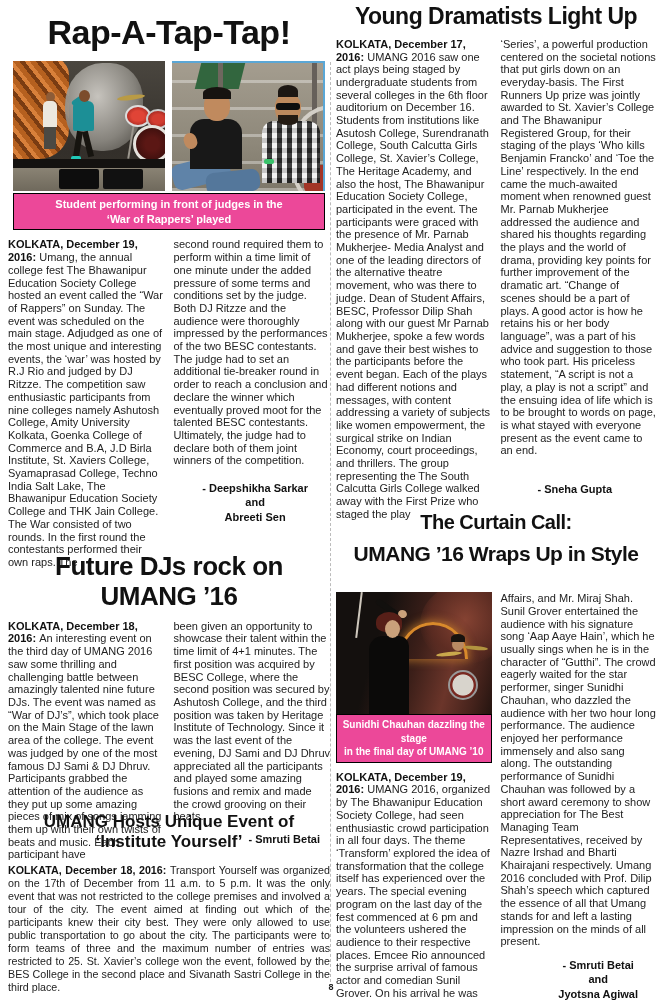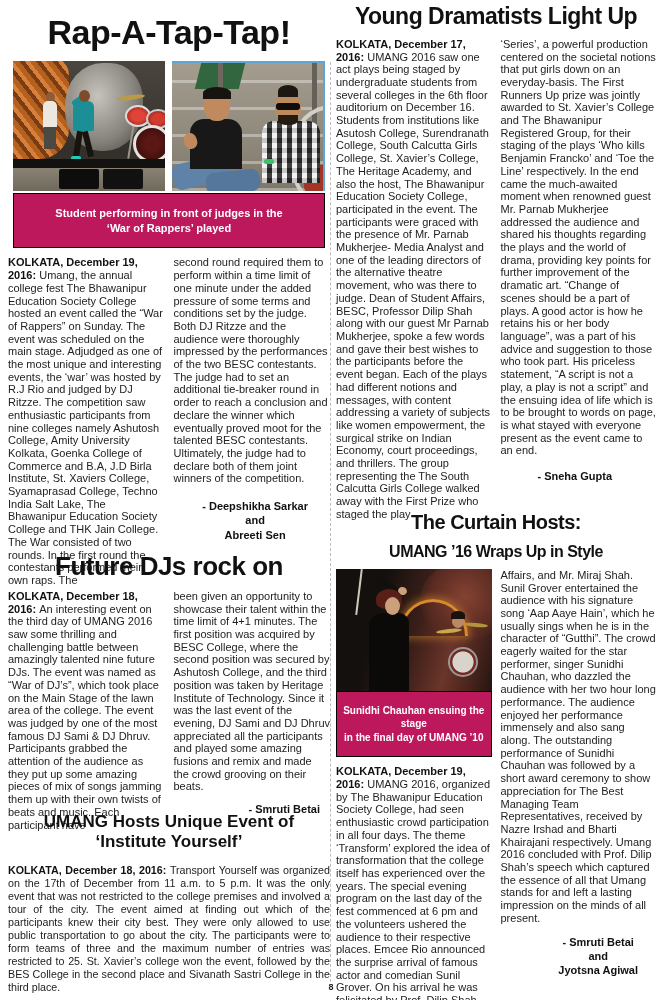--- a/index.html
+++ b/index.html
@@ -6,30 +6,30 @@
   #page{position:relative;width:662px;height:1000px;background:#ffffff;margin:0 auto;
         font-family:"Liberation Sans","DejaVu Sans",sans-serif;color:#1c1c1c;overflow:hidden;}
   .article{position:absolute;}
   h1,h2,h3,p{margin:0;padding:0;}
   .hl{font-weight:bold;color:#111;text-align:center;letter-spacing:-0.5px;line-height:1.08;}
   .hl-rap{font-size:34px;margin:2px 0 10px 0;}
   .hl-dram{font-size:23px;}
   .hl-djs{font-size:26px;line-height:1.15;margin-bottom:8px;}
   .hl-trans{font-size:17px;line-height:1.2;margin-bottom:11px;letter-spacing:0;}
   .hl-kicker{font-size:20px;margin-bottom:9px;}
-  .hl-curtain{font-size:16px;margin-bottom:9px;}
+  .hl-curtain{font-size:21px;margin-bottom:27px;}
   .cols{display:flex;gap:9px;align-items:flex-start;}
   .col{flex:1;min-width:0;}
   .body{font-size:11px;line-height:12.7px;color:#222;text-align:left;}
   .body .dl{color:#111;}
   .byline{font-weight:bold;font-size:11px;line-height:1.3;color:#111;}
   .byline-block{width:fit-content;margin:14px 22px 0 auto;text-align:center;}
-  .byline-line{text-align:right;margin-top:12px;padding-right:44px;}
-  .caption{background:#be185d;color:#fff;font-weight:bold;font-size:11px;line-height:1.35;
-           text-align:center;padding:12px 2px;border:1px solid #000;}
+  .byline-line{text-align:right;margin-top:25px;padding-right:44px;}
+  .caption{background:#ec4899;color:#fff;font-weight:bold;font-size:11px;line-height:1.35;
+           text-align:center;padding:3px 2px;border:1px solid #000;}
   .caption-sm{font-size:10px;}
   
   .photo{position:relative;overflow:hidden;}
   .photo *{position:absolute;}
   .photo-row{display:flex;gap:7px;margin:0 0 2px 0;}
   
   .p1{width:157px;height:130px;background:linear-gradient(#4a463f,#332f2a 70%,#3a362f);}
   .p1-pipes{left:-6px;top:-4px;width:62px;height:102px;
     background:repeating-linear-gradient(52deg,#b5601f 0 5px,#7a3c12 5px 9px,#d8803a 9px 13px);
     border-radius:0 18px 30px 0;}
@@ -187,20 +187,21 @@
       <div class="col">
         <p class="body"><span>‘Series’, a powerful production centered on the societal notions that put girls down on an everyday-basis. The First Runners Up prize was jointly awarded to St. Xavier’s College and The Bhawanipur Registered Group, for their staging of the plays ‘Who kills Benjamin Francko’ and ‘Toe the Line’ respectively. In the end came the much-awaited moment when renowned guest Mr. Parnab Mukherjee addressed the audience and shared his thoughts regarding the plays and the world of drama, providing key points for further improvement of the dramatic art. “Change of scenes should be a part of plays. A good actor is how he retains his or her body language”, was a part of his advice and suggestion to those who took part. His priceless statement, “A script is not a play, a play is not a script” and the ensuing idea of life which is to be brought to words on page, is what stayed with everyone present as the event came to an end.</span></p>
         <div class="byline byline-line">- Sneha Gupta</div>
       </div>
     </div>
   </div>
 
   <div class="article" style="left:8px;top:552px;width:322px;">
     <h2 class="hl hl-djs">
       <div>Future DJs rock on</div>
+      <div>UMANG ’16</div>
     </h2>
     <div class="cols">
       <div class="col">
         <p class="body"><b class="dl">KOLKATA, December 18, 2016: </b><span>An interesting event on the third day of UMANG 2016 saw some thrilling and challenging battle between amazingly talented nine future DJs. The event was named as “War of DJ’s”, which took place on the Main Stage of the lawn area of the college. The event was judged by one of the most famous DJ Sami &amp; DJ Dhruv. Participants grabbed the attention of the audience as they put up some amazing pieces of mix of songs jamming them up with their own twists of beats and music. Each participant have</span></p>
       </div>
       <div class="col">
         <p class="body"><span>been given an opportunity to showcase their talent within the time limit of 4+1 minutes. The first position was acquired by BESC College, where the second position was secured by Ashutosh College, and the third position was taken by Heritage Institute of Technology. Since it was the last event of the evening, DJ Sami and DJ Dhruv appreciated all the participants and played some amazing fusions and remix and made the crowd grooving on their beats.</span></p>
         <div class="byline byline-line" style="padding-right:10px;margin-top:9px;">- Smruti Betai</div>
       </div>
     </div>
@@ -209,41 +210,41 @@
   <div class="article" style="left:8px;top:812px;width:322px;">
     <h3 class="hl hl-trans">
       <div>UMANG Hosts Unique Event of</div>
       <div>‘Institute Yourself’</div>
     </h3>
     <p class="body justify"><b class="dl">KOLKATA, December 18, 2016: </b><span>Transport Yourself was organized on the 17th of December from 11 a.m. to 5 p.m. It was the only event that was not restricted to the college premises and involved a tour of the city. The event aimed at finding out which of the participants knew their city best. They were only allowed to use public transportation to go about the city. The participants were to form teams of three and the maximum number of entries was restricted to 25. St. Xavier’s college won the event, followed by the BES College in the second place and Sivanath Sastri College in the third place.</span></p>
     <div class="byline byline-line" style="padding-right:30px;margin-top:11px;">- Jyotshna Agiwal</div>
   </div>
 
   <div class="article" style="left:336px;top:512px;width:320px;">
-    <h2 class="hl hl-kicker">The Curtain Hosts:</h2>
+    <h2 class="hl hl-kicker">The Curtain Call:</h2>
     <h2 class="hl hl-curtain">UMANG ’16 Wraps Up in Style</h2>
     <div class="cols">
       <div class="col">
         <div class="photo p3">
           <div class="p3-swirl"></div>
           <div class="p3-arch"></div>
           <div class="p3-mic"></div>
           <div class="p3-dr-head"></div>
           <div class="p3-dr-hair"></div>
           <div class="p3-cym1"></div>
           <div class="p3-cym2"></div>
           <div class="p3-drum"></div>
           <div class="p3-arm"></div>
           <div class="p3-hand"></div>
           <div class="p3-bodyd"></div>
           <div class="p3-hair"></div>
           <div class="p3-face"></div>
         </div>
         <div class="caption caption-sm">
-          <div>Sunidhi Chauhan ensuing the stage</div>
+          <div>Sunidhi Chauhan dazzling the stage</div>
           <div>in the final day of UMANG ’10</div>
         </div>
         <p class="body" style="margin-top:8px;"><b class="dl">KOLKATA, December 19, 2016: </b><span>UMANG 2016, organized by The Bhawanipur Education Society College, had seen enthusiastic crowd participation in all four days. The theme ‘Transform’ explored the idea of transformation that the college itself has experienced over the years. The special evening program on the last day of the fest commenced at 6 pm and the volunteers ushered the audience to their respective places. Emcee Rio announced the surprise arrival of famous actor and comedian Sunil Grover. On his arrival he was felicitated by Prof. Dilip Shah, the Dean of Student</span></p>
       </div>
       <div class="col">
         <p class="body"><span>Affairs, and Mr. Miraj Shah. Sunil Grover entertained the audience with his signature song ‘Aap Aaye Hain’, which he usually sings when he is in the character of “Gutthi”. The crowd eagerly waited for the star performer, singer Sunidhi Chauhan, who dazzled the audience with her two hour long performance. The audience enjoyed her performance immensely and also sang along. The outstanding performance of Sunidhi Chauhan was followed by a short award ceremony to show appreciation for The Best Managing Team Representatives, received by Nazre Irshad and Bharti Khairajani respectively. Umang 2016 concluded with Prof. Dilip Shah’s speech which captured the essence of all that Umang stands for and left a lasting impression on the minds of all present.</span></p>
         <div class="byline byline-block" style="margin-top:10px;margin-right:18px;">
           <div>- Smruti Betai</div>
           <div>and</div>
           <div>Jyotsna Agiwal</div>

